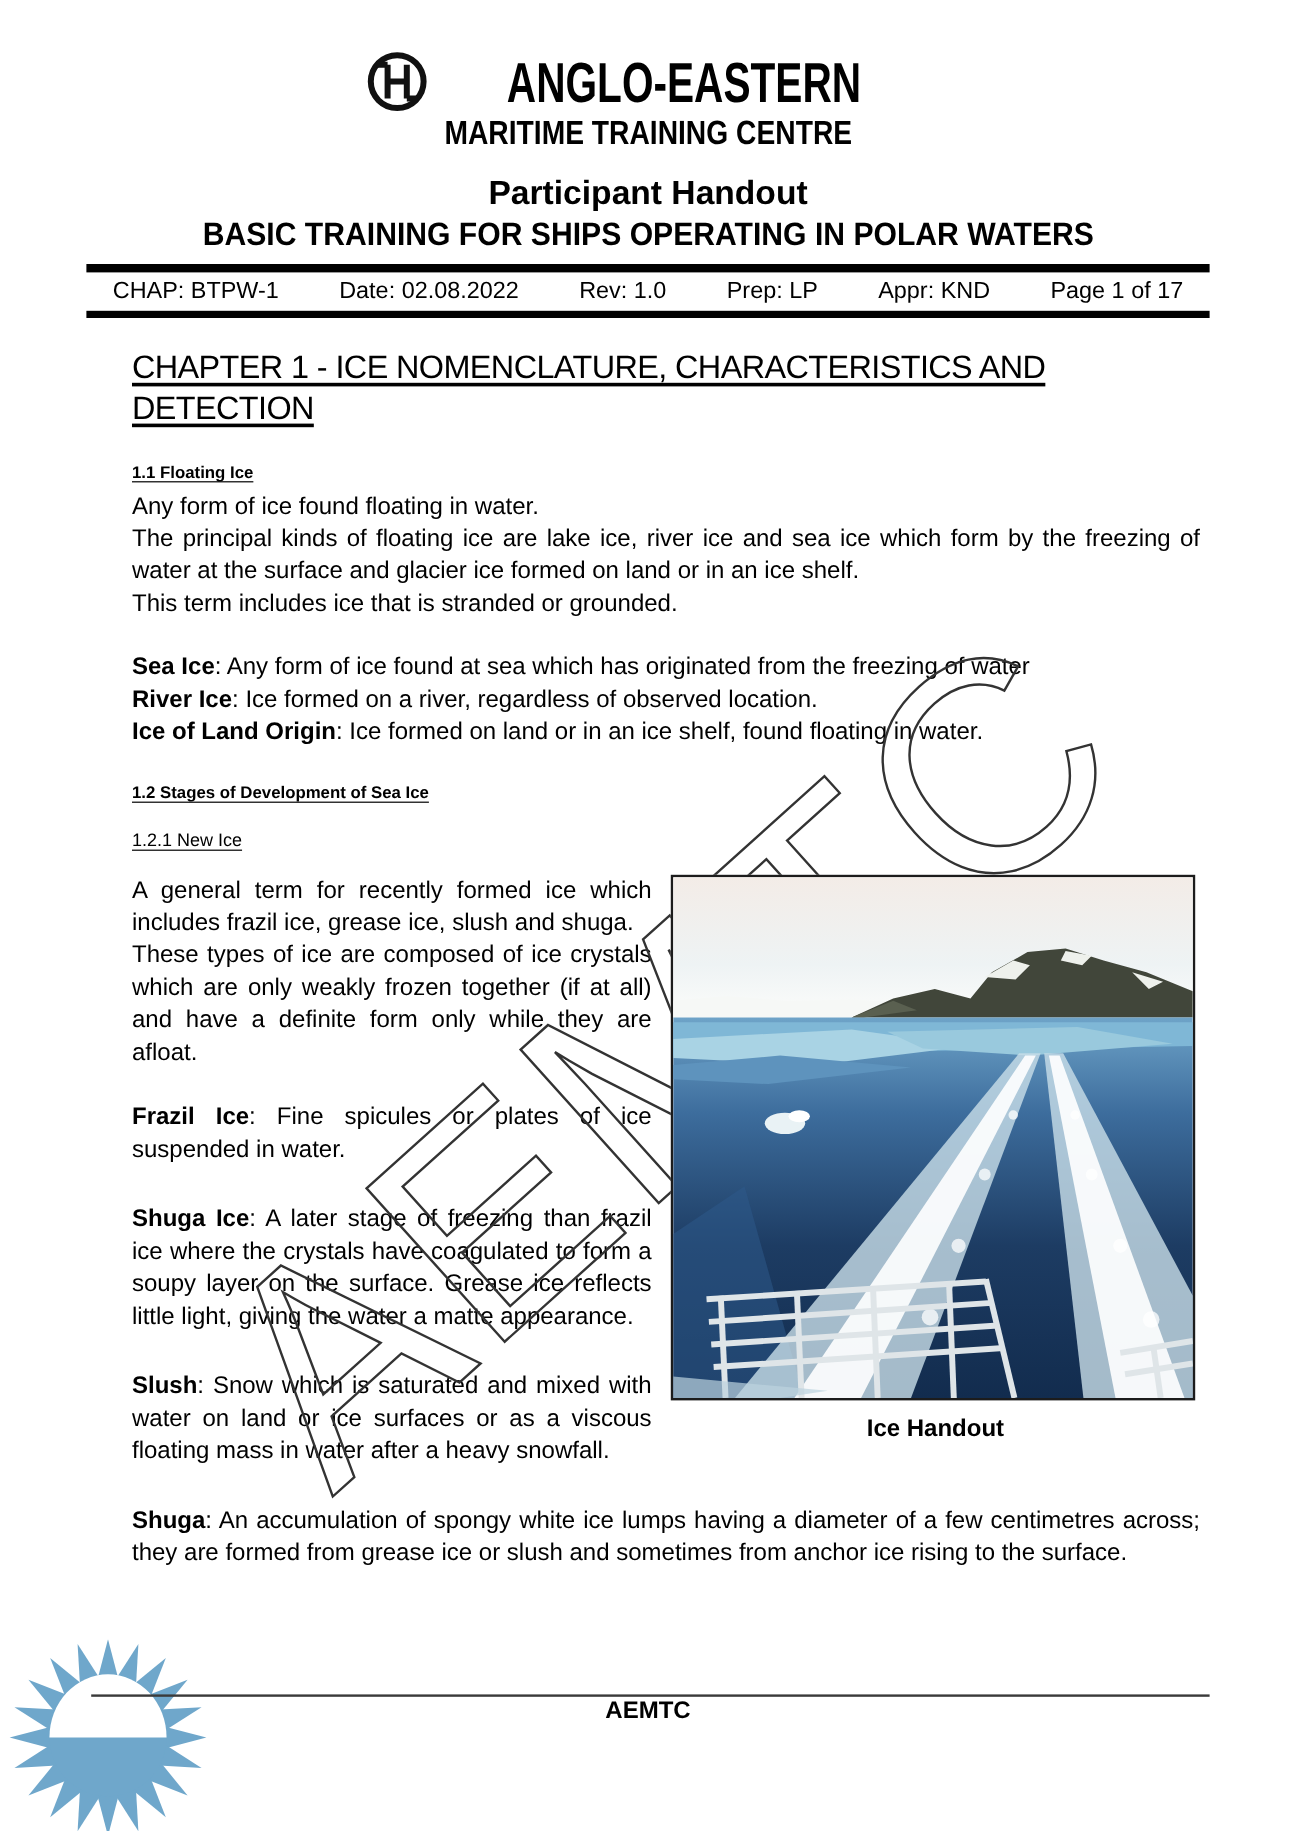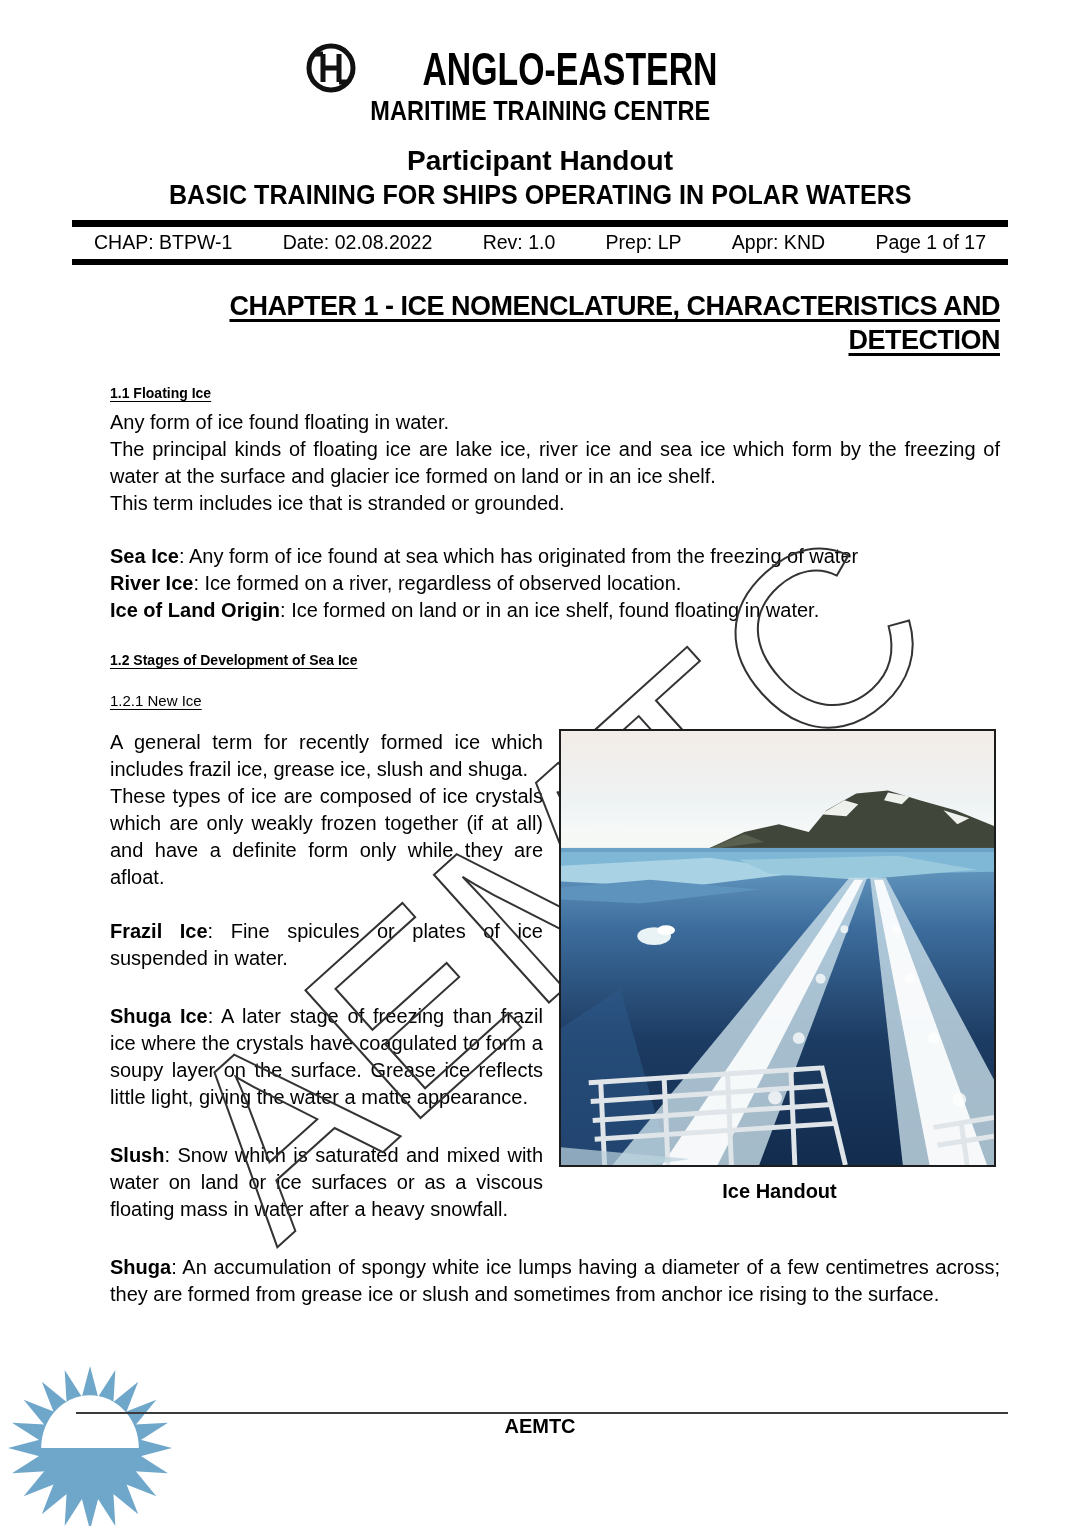--- a/index.html
+++ b/index.html
@@ -24,21 +24,21 @@
 
   
   .meta-bar {
     margin-top:9px; border-top:7px solid #000; border-bottom:6px solid #000;
     display:flex; justify-content:space-between; align-items:center;
     padding:4px 22px 5px 22px; font-size:19.5px;
   }
 
   
   .content { margin-left:38px; margin-right:8px; position:relative; }
-  .chapter { margin-top:24px; font-size:27px; font-weight:bold; line-height:34px; letter-spacing:-0.5px;text-align:right; }
+  .chapter { margin-top:24px; font-size:27px; font-weight:normal; line-height:34px; letter-spacing:-0.5px; }
   .chapter div { text-decoration:underline; text-decoration-thickness:2.5px; text-underline-offset:4px; }
   .sec-h { margin-top:28px; font-size:14px; font-weight:bold; text-decoration:underline; text-underline-offset:3px; }
   .sec-h3 { margin-top:24px; font-size:15px; font-weight:normal; text-decoration:underline; text-underline-offset:3px; }
   p, .defline { font-size:20px; line-height:27px; }
   .just { text-align:justify; }
   .first-block { margin-top:8px; }
   .defs { margin-top:26px; }
   .newice { margin-top:20px; }
   .gap { margin-top:27px; }
   .gap2 { margin-top:31px; }

